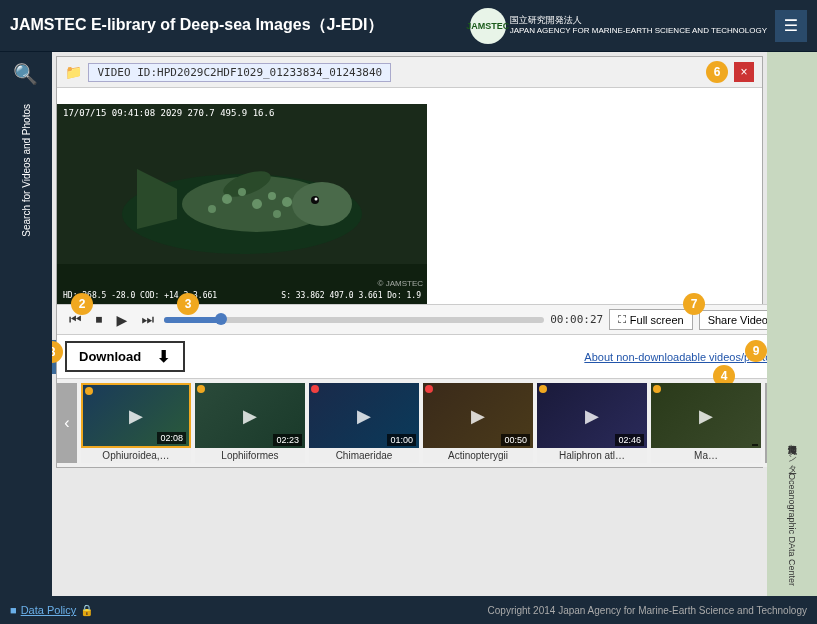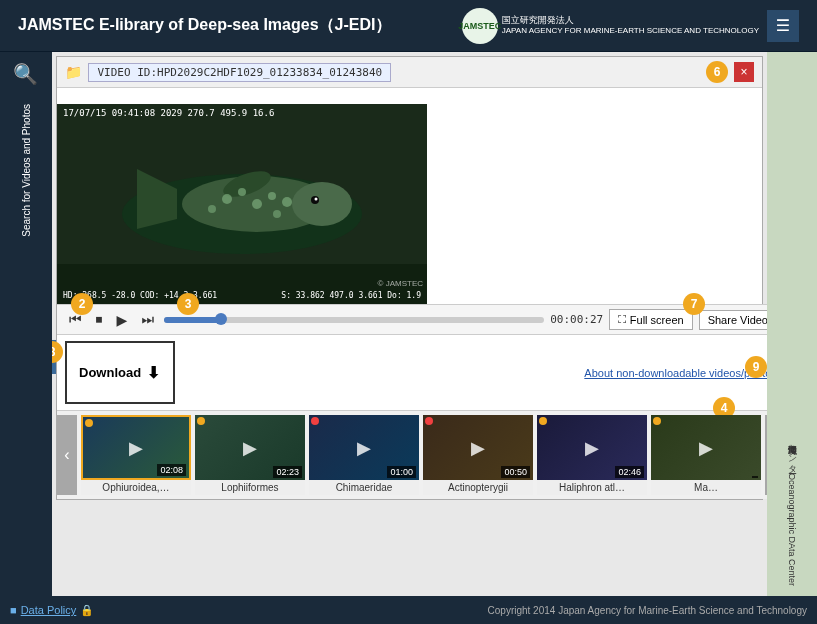--- a/index.html
+++ b/index.html
@@ -13,21 +13,21 @@
       position: relative;
     }
 
     
     .header {
       background: #1a2a3a;
       height: 52px;
       display: flex;
       align-items: center;
       justify-content: space-between;
-      padding: 0 18px;
+      padding: 0 10px;
       border-bottom: 1px solid #0a1a2a;
     }
     .header-title {
       color: white;
       font-size: 16px;
       font-weight: bold;
     }
     .header-right {
       display: flex;
       align-items: center;
@@ -309,27 +309,27 @@
       position: relative;
     }
     .step8-badge {
       position: absolute;
       left: -16px;
       top: 6px;
     }
     .download-btn {
       background: white;
       border: 2px solid #333;
-      padding: 20px 12px;
+      padding: 4px 12px;
       cursor: pointer;
       font-size: 13px;
       font-weight: bold;
       display: flex;
       align-items: center;
-      gap: 6px;
+      gap: 16px;
     }
     .non-download-link {
       color: #2255aa;
       font-size: 11px;
       text-decoration: underline;
       cursor: pointer;
     }
     .step9-badge {
       position: absolute;
       right: 10px;

